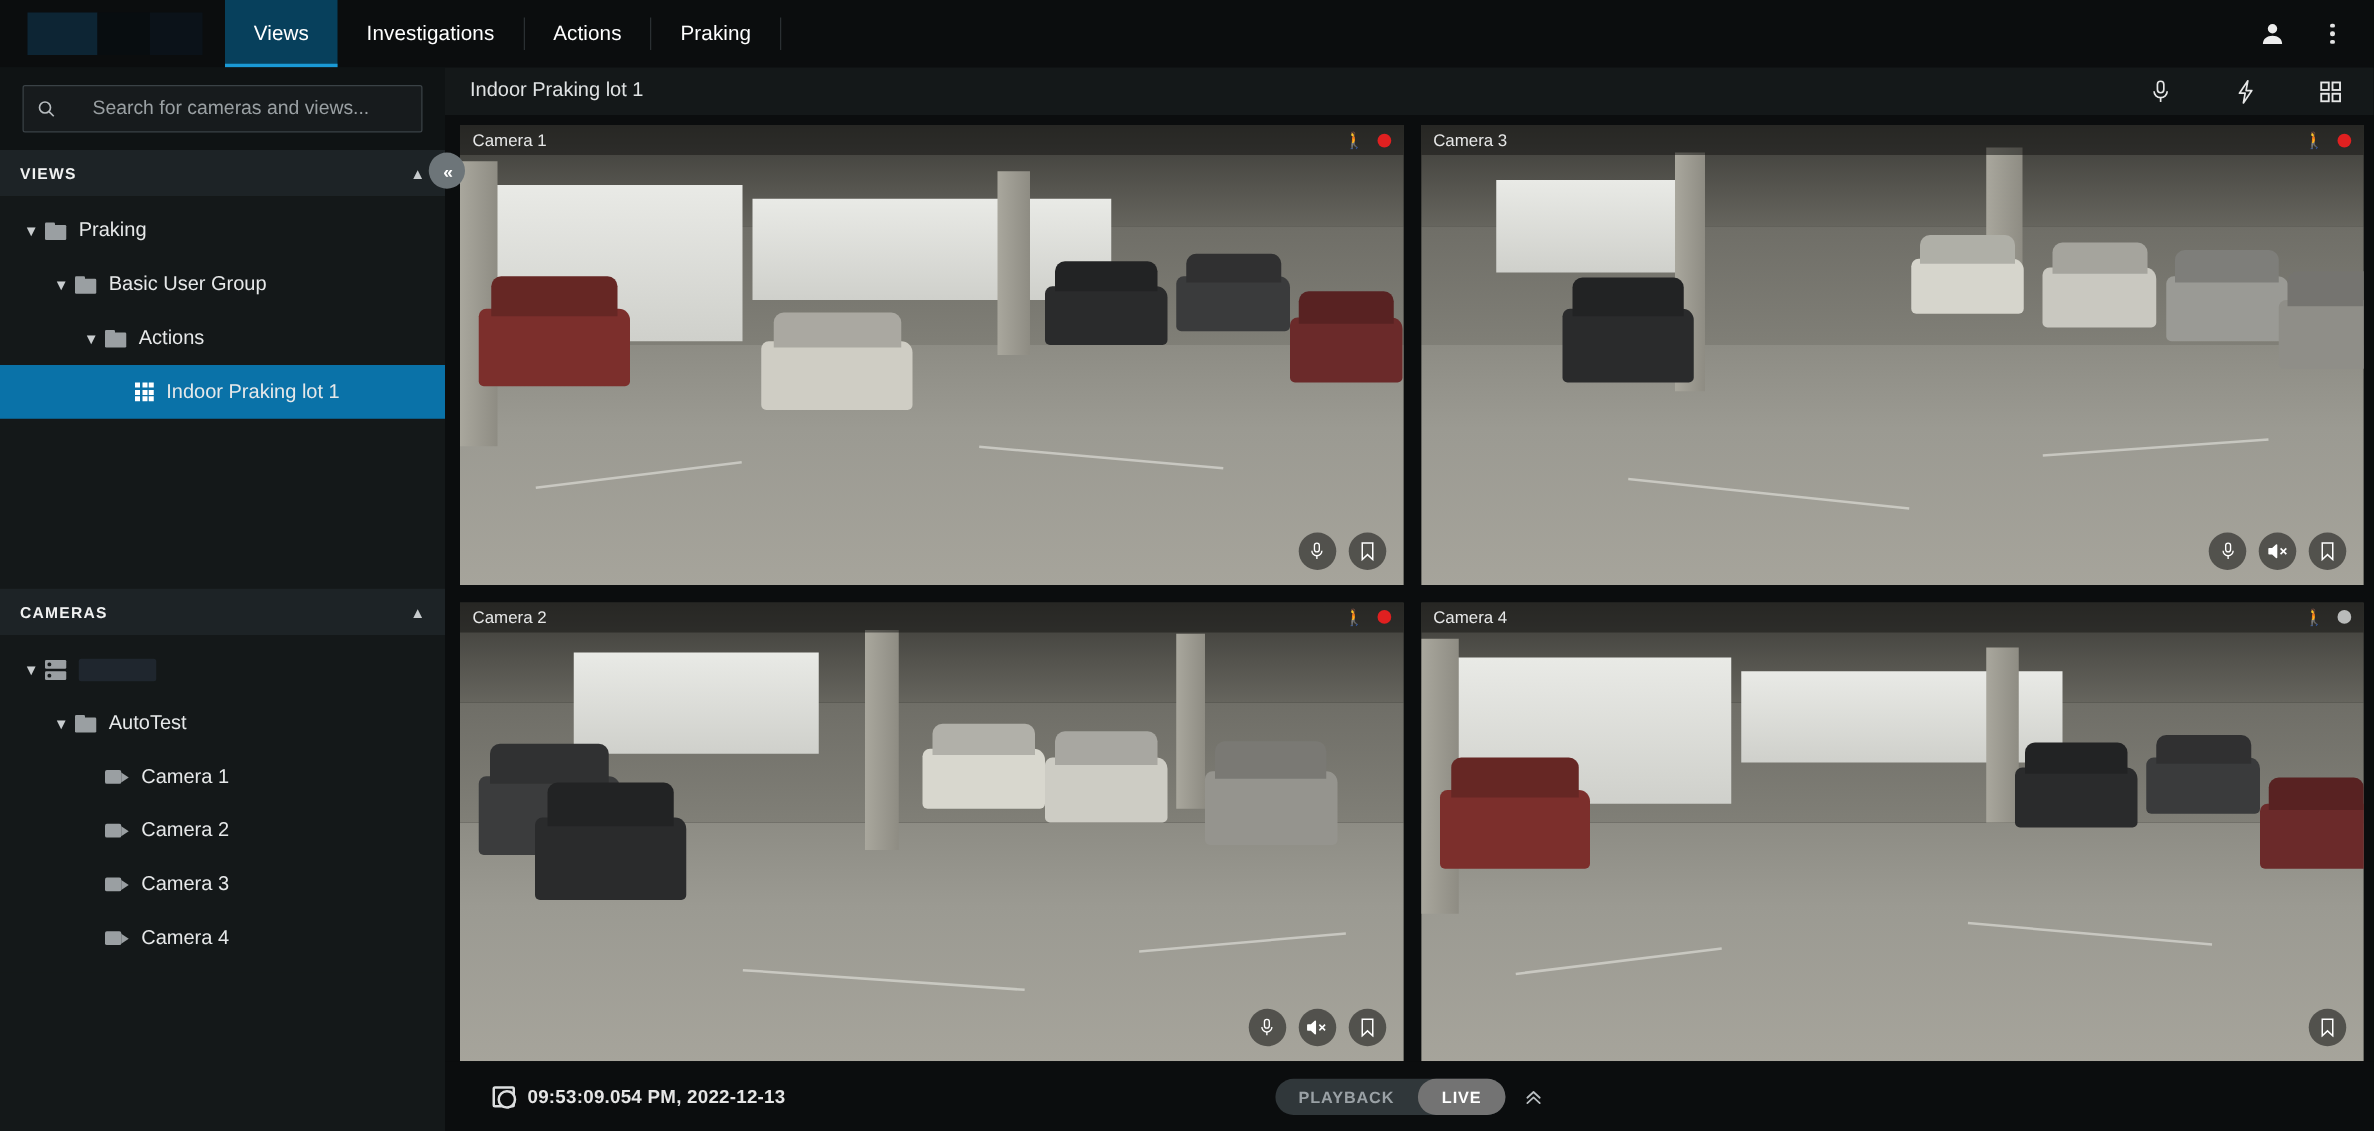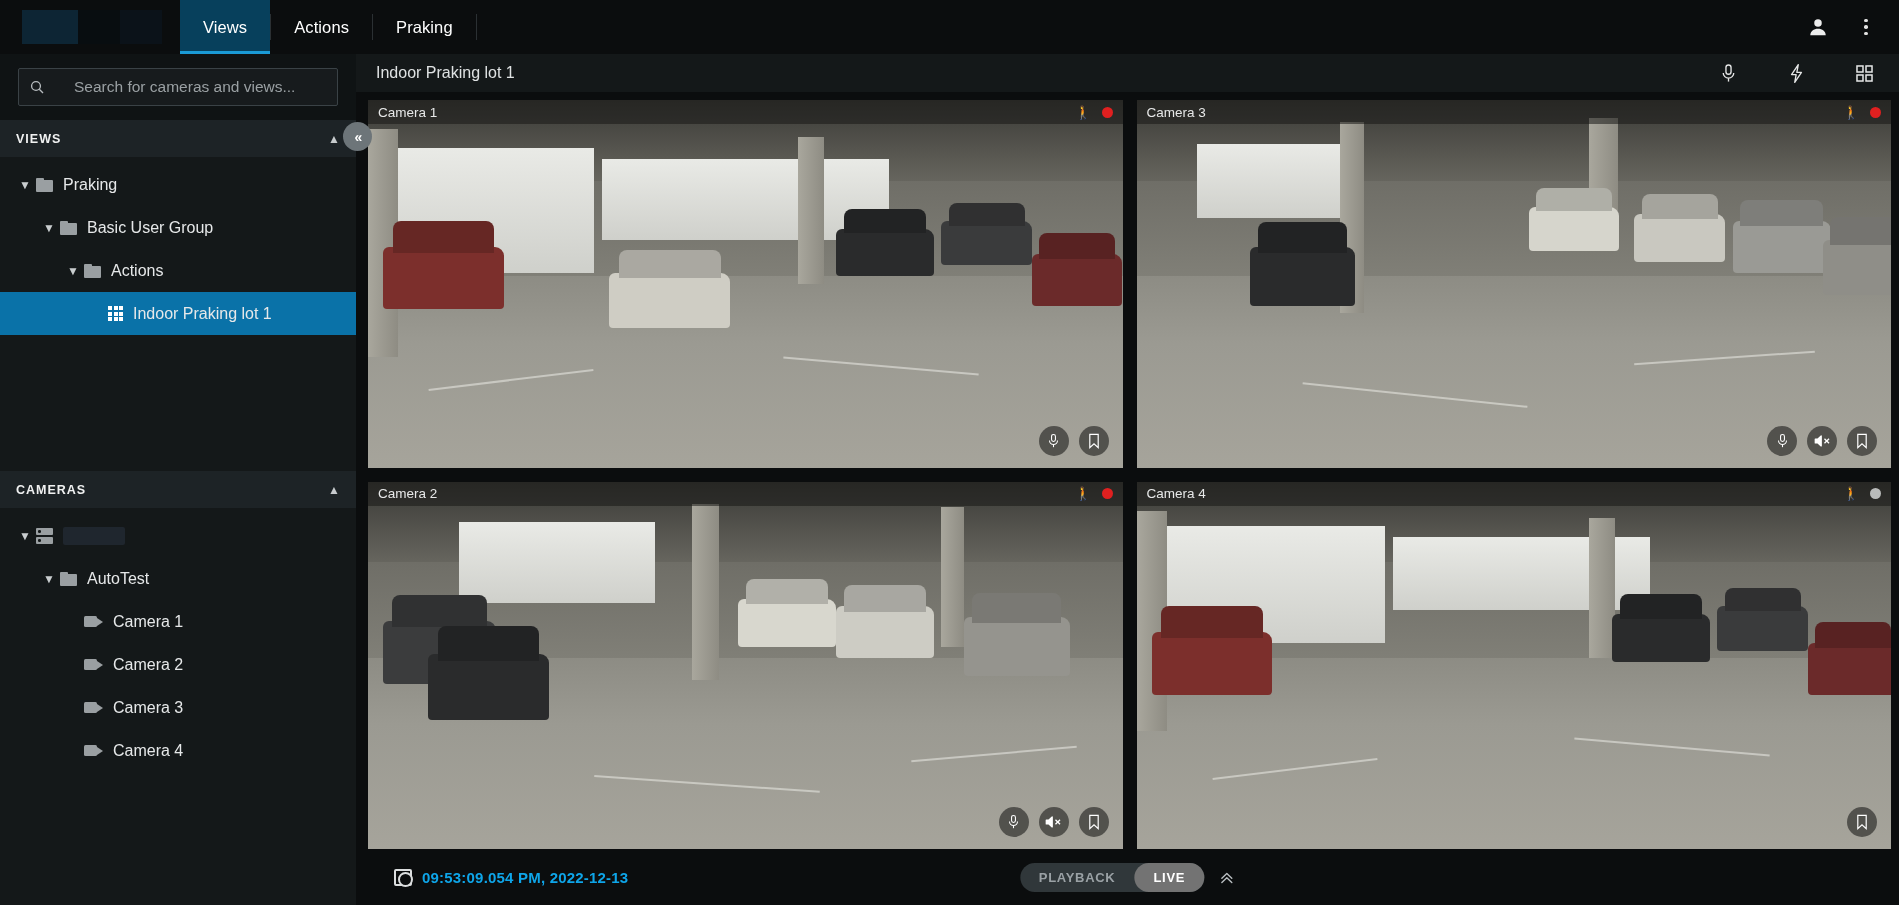--- a/index.html
+++ b/index.html
@@ -164,21 +164,21 @@
   .car::after { content:""; position:absolute; left:8%; right:8%; top:-42%; height:52%;
                 background: inherit; filter: brightness(0.82); border-radius: 8px 8px 0 0; }
   .lane { position:absolute; background: rgba(235,235,230,0.55); }
 
   
   .bottombar {
     height: 56px; min-height: 56px; background: #0b0d0e; display: flex; align-items: center;
     position: relative; padding: 0 18px;
   }
   .ts-group { display:flex; align-items:center; gap: 10px; margin-left: 385px; }
-  .ts-text { font-size: 15px; font-weight: bold; color: #0ea5e9; letter-spacing: .2px; }
+  .ts-text { font-size: 15px; font-weight: bold; color: #e5e5e5; letter-spacing: .2px; }
   .clock-ic { width:18px; height:17px; position:relative; display:block; }
   .clock-ic::before { content:""; position:absolute; inset:0; border:2px solid #dcdedf; border-radius:2px; }
   .clock-ic::after { content:""; position:absolute; right:-1px; bottom:-1px; width:11px; height:11px;
                      border:2px solid #dcdedf; border-radius:50%; background:#0b0d0e; }
 
   .mode-group {
     position: absolute; left: 50%; transform: translateX(-50%);
     display: flex; align-items: center; gap: 14px;
   }
   .mode-toggle {
@@ -201,20 +201,23 @@
       <div class="logo-blur">
         <i class="lb1"></i>
           <i class="lb2"></i>
           <i class="lb3"></i>
       </div>
     </div>
 
     <div class="nav">
       <div class="nav-item active">
         <span>Views</span>
+      </div>
+      <div class="nav-item">
+        <span>Investigations</span>
       </div>
       <div class="nav-sep"></div>
       <div class="nav-item">
         <span>Actions</span>
       </div>
       <div class="nav-sep"></div>
       <div class="nav-item">
         <span>Praking</span>
       </div>
       <div class="nav-sep"></div>

